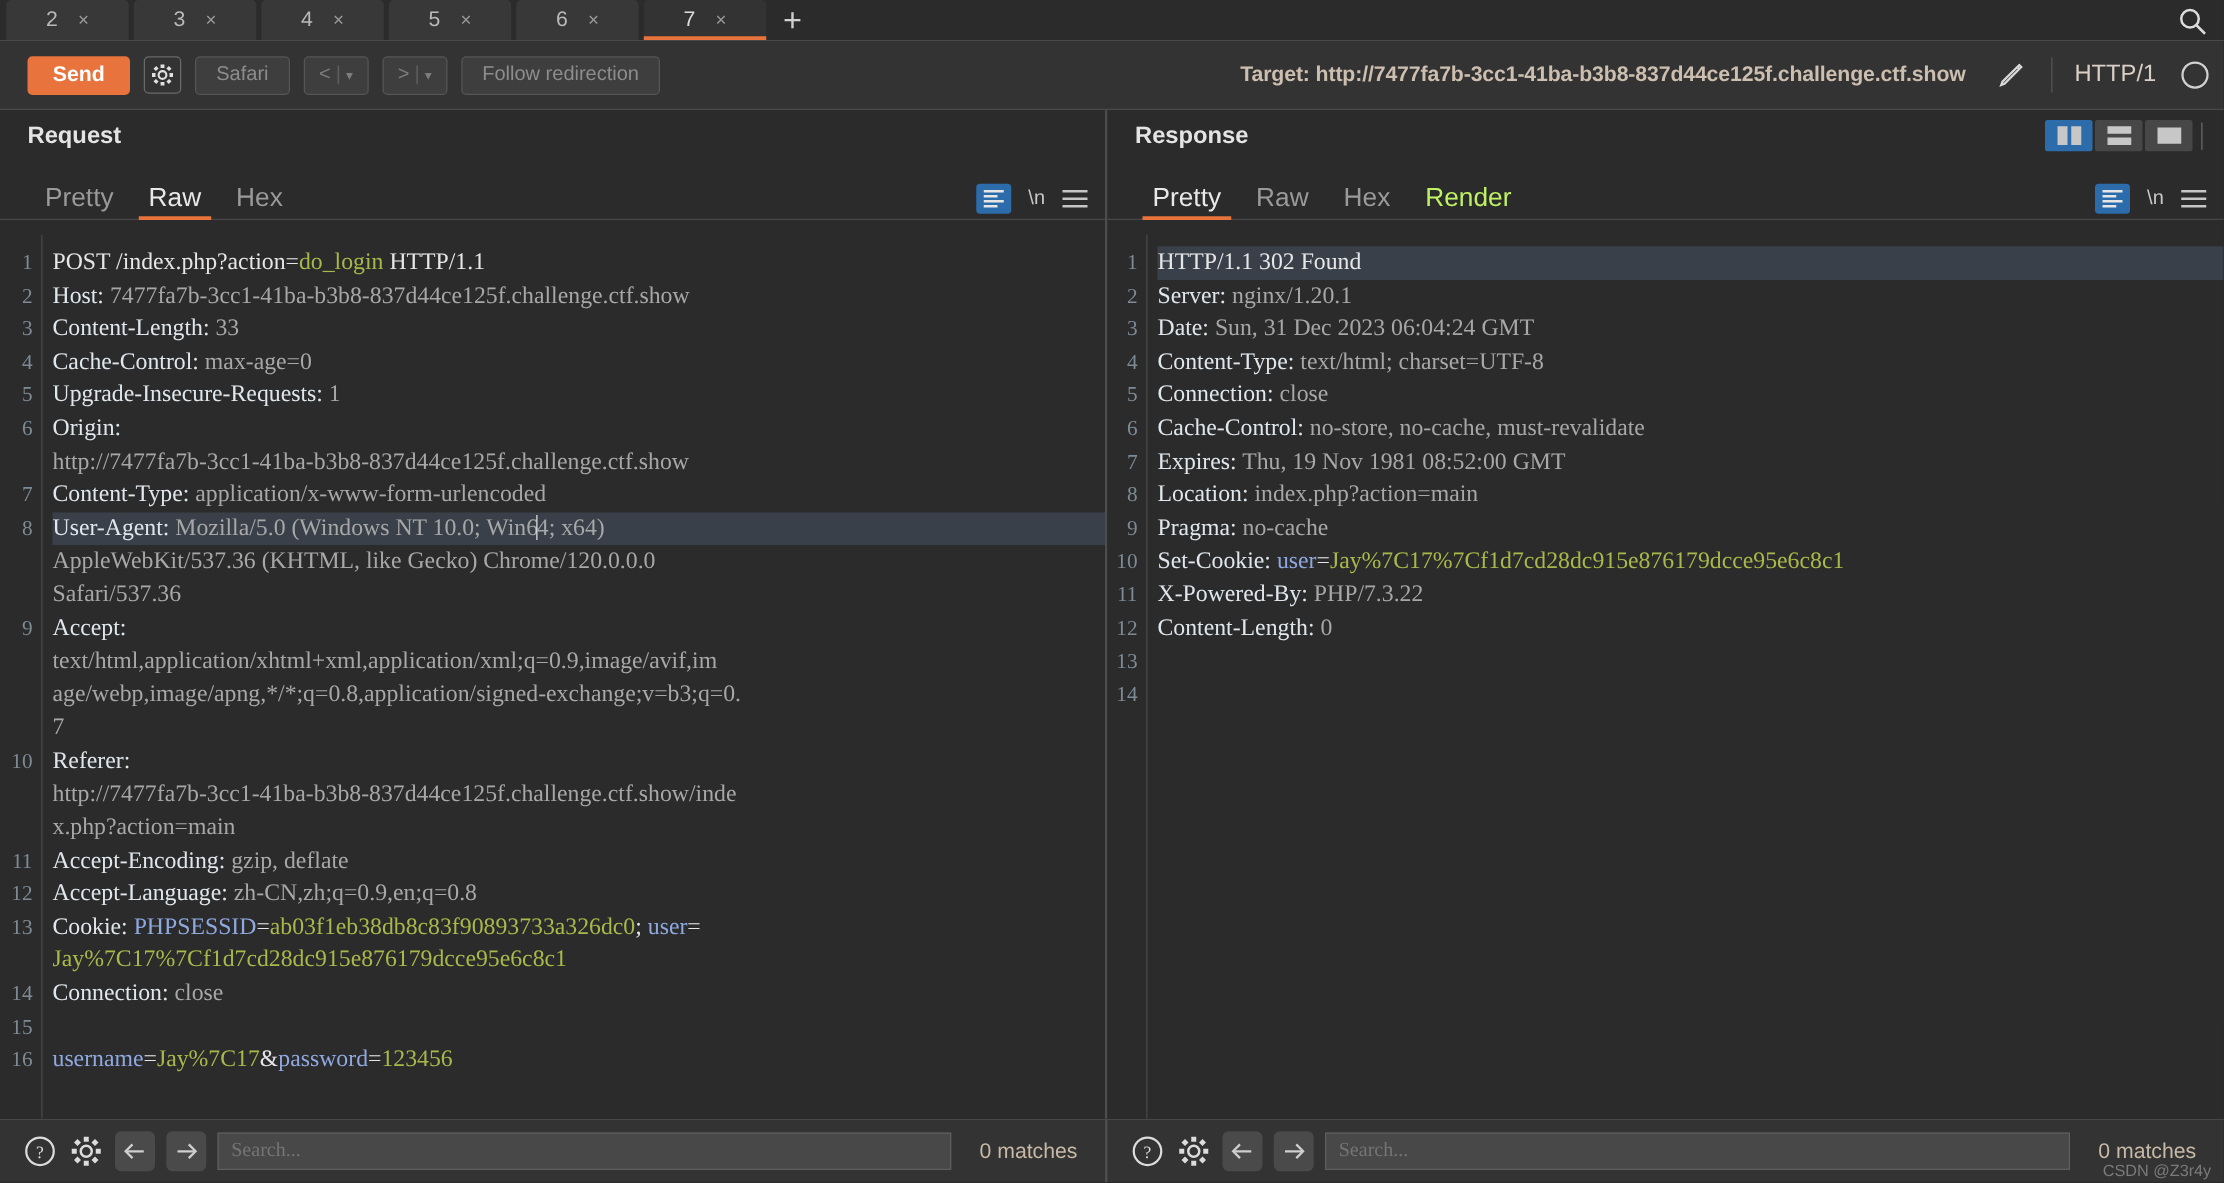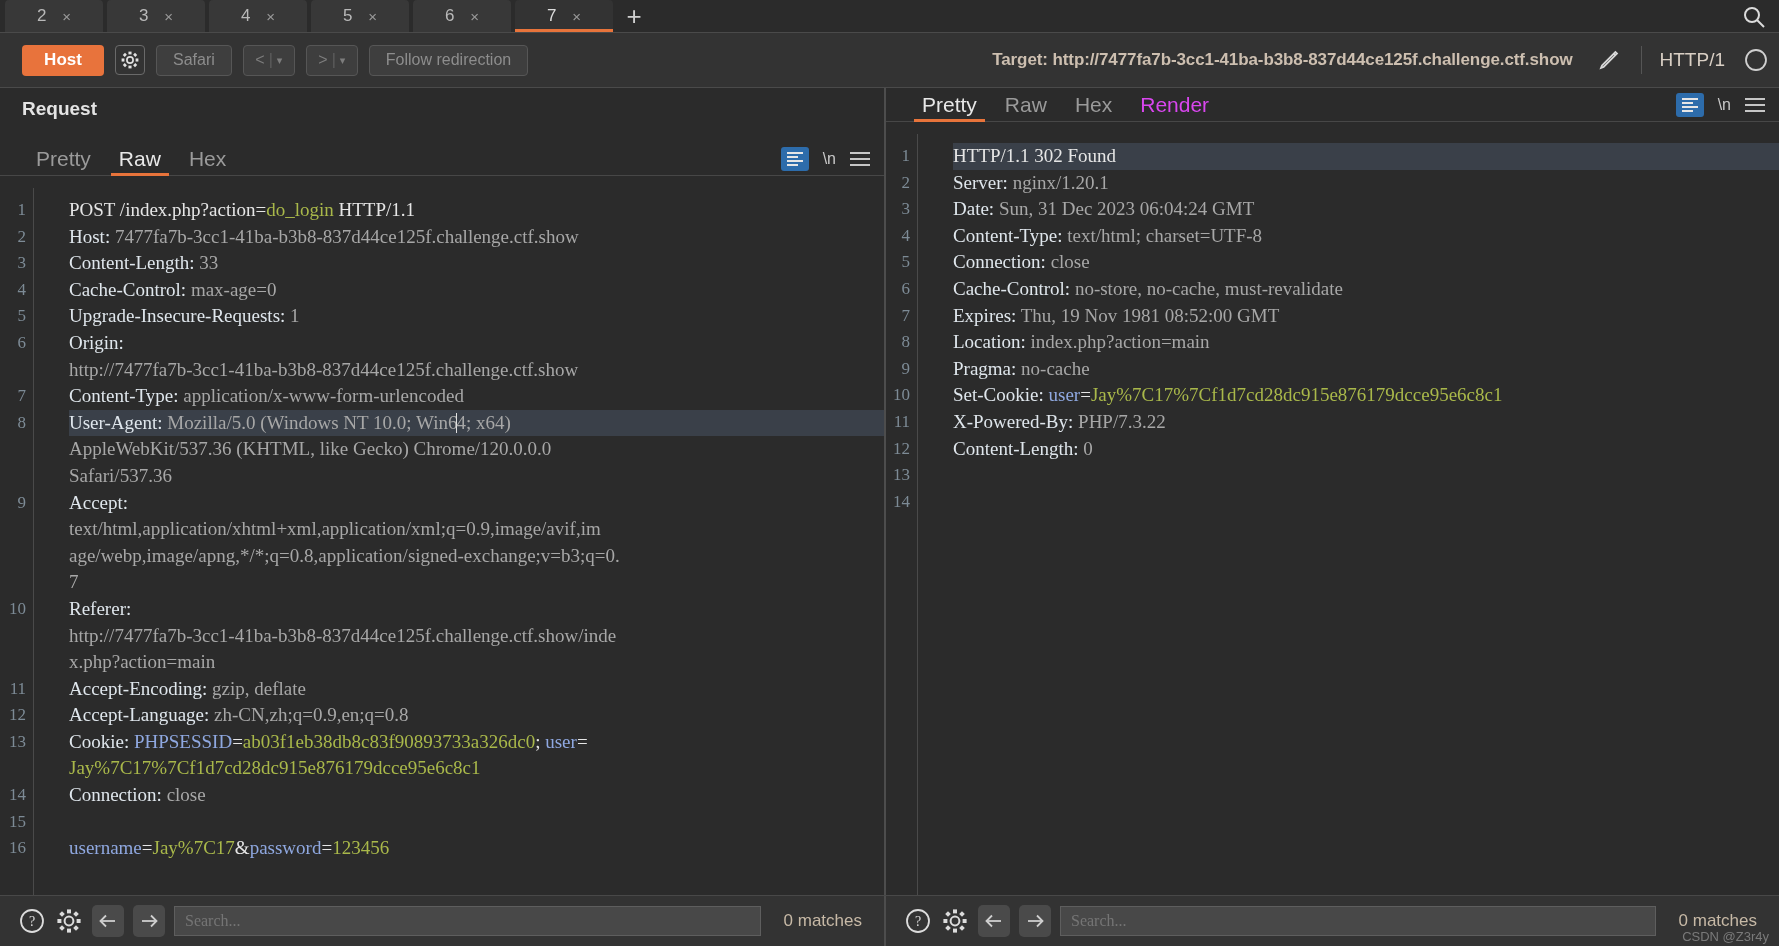--- a/index.html
+++ b/index.html
@@ -111,21 +111,21 @@
   }
   .stab {
     color: #9a9a9a; font-size: 21px; padding: 0 14px; height: 34px;
     display: flex; align-items: center; position: relative;
   }
   .stab.active { color: #e8e8e8; }
   .stab.active::after {
     content: ""; position: absolute; left: 6px; right: 6px; bottom: 0;
     height: 3px; background: #e8743b;
   }
-  .stab.disabled { color: #d946ef; }
+  .stab.disabled { color: #bef264; }
   .subtab-right {
     position: absolute; right: 8px; top: 0; height: 34px;
     display: flex; align-items: center; gap: 14px; padding-right: 6px;
   }
   .fmt-btn {
     width: 28px; height: 24px; background: #2d6cab; border-radius: 3px;
     display: flex; align-items: center; justify-content: center;
   }
   .fmt-btn .l { display:flex; flex-direction:column; gap:2px; align-items:flex-start; }
   .fmt-btn .l i { height: 2px; background: #e6e6e6; display: block; }
@@ -142,21 +142,21 @@
     flex: 0 0 auto; min-width: 34px; text-align: right;
     padding: 9px 7px 0 7px; color: #7d8b96; font-size: 17px;
     line-height: 26.6px; border-right: 1px solid #4a4a4a; background: #2b2b2b;
     user-select: none;
   }
   .gutter.res-g { min-width: 30px; }
   .code {
     flex: 1 1 auto; padding: 9px 0 0 8px; font-size: 19px; line-height: 26.6px;
     color: #bfbfbf; white-space: pre; overflow: hidden; min-width: 0;
   }
-  .code .ln { display: block; height: 26.6px; margin-left: 27px; }
+  .code .ln { display: block; height: 26.6px; }
   .code .ln.hl { background: #3a4049; }
   .hname { color: #dfe6ec; }
   .hval  { color: #a7a7a7; }
   .blue  { color: #8fa8e0; text-align: right; }
   .green { color: #a9b84a; }
   .white { color: #e6e6e6; }
   .caret {
     display: inline-block; width: 1px; height: 20px; background: #e0e0e0;
     vertical-align: -4px; margin: 0 -1px;
   }
@@ -218,21 +218,21 @@
     <div class="tab-plus">+</div>
     <div class="tabstrip-search">
       <svg width="26" height="26" viewBox="0 0 26 26">
         <circle cx="11" cy="11" r="7" fill="none" stroke="#dcdcdc" stroke-width="2"></circle>
         <line x1="16" y1="16" x2="23" y2="23" stroke="#dcdcdc" stroke-width="2"></line>
       </svg>
     </div>
   </div>
 
   <div class="actionbar">
-    <button class="send-btn">Host</button>
+    <button class="send-btn">Send</button>
 
     <div class="icon-btn">
       <svg width="20" height="20" viewBox="0 0 20 20">
         <circle cx="10" cy="10" r="3.1" fill="none" stroke="#e0e0e0" stroke-width="1.7"></circle>
         <g stroke="#e0e0e0" stroke-width="3.1">
           <line x1="10" y1="1.6" x2="10" y2="4.4"></line>
             <line x1="10" y1="15.6" x2="10" y2="18.4"></line>
           <line x1="1.6" y1="10" x2="4.4" y2="10"></line>
             <line x1="15.6" y1="10" x2="18.4" y2="10"></line>
           <line x1="3.9" y1="3.9" x2="5.8" y2="5.8"></line>
@@ -329,20 +329,43 @@
 
 14
 15
 16
 </div>
         <div class="code"><span class="ln"><span class="white">POST /index.php?action=</span><span class="green">do_login</span><span class="white"> HTTP/1.1</span></span><span class="ln"><span class="hname">Host: </span><span class="hval">7477fa7b-3cc1-41ba-b3b8-837d44ce125f.challenge.ctf.show</span></span><span class="ln"><span class="hname">Content-Length: </span><span class="hval">33</span></span><span class="ln"><span class="hname">Cache-Control: </span><span class="hval">max-age=0</span></span><span class="ln"><span class="hname">Upgrade-Insecure-Requests: </span><span class="hval">1</span></span><span class="ln"><span class="hname">Origin:</span></span><span class="ln"><span class="hval">http://7477fa7b-3cc1-41ba-b3b8-837d44ce125f.challenge.ctf.show</span></span><span class="ln"><span class="hname">Content-Type: </span><span class="hval">application/x-www-form-urlencoded</span></span><span class="ln hl"><span class="hname">User-Agent: </span><span class="hval">Mozilla/5.0 (Windows NT 10.0; Win6</span><span class="caret"></span><span class="hval">4; x64)</span></span><span class="ln"><span class="hval">AppleWebKit/537.36 (KHTML, like Gecko) Chrome/120.0.0.0</span></span><span class="ln"><span class="hval">Safari/537.36</span></span><span class="ln"><span class="hname">Accept:</span></span><span class="ln"><span class="hval">text/html,application/xhtml+xml,application/xml;q=0.9,image/avif,im</span></span><span class="ln"><span class="hval">age/webp,image/apng,*/*;q=0.8,application/signed-exchange;v=b3;q=0.</span></span><span class="ln"><span class="hval">7</span></span><span class="ln"><span class="hname">Referer:</span></span><span class="ln"><span class="hval">http://7477fa7b-3cc1-41ba-b3b8-837d44ce125f.challenge.ctf.show/inde</span></span><span class="ln"><span class="hval">x.php?action=main</span></span><span class="ln"><span class="hname">Accept-Encoding: </span><span class="hval">gzip, deflate</span></span><span class="ln"><span class="hname">Accept-Language: </span><span class="hval">zh-CN,zh;q=0.9,en;q=0.8</span></span><span class="ln"><span class="hname">Cookie: </span><span class="blue">PHPSESSID</span><span class="white">=</span><span class="green">ab03f1eb38db8c83f90893733a326dc0</span><span class="white">; </span><span class="blue">user</span><span class="white">=</span></span><span class="ln"><span class="green">Jay%7C17%7Cf1d7cd28dc915e876179dcce95e6c8c1</span></span><span class="ln"><span class="hname">Connection: </span><span class="hval">close</span></span><span class="ln"><span class="hval"></span></span><span class="ln"><span class="blue">username</span><span class="white">=</span><span class="green">Jay%7C17</span><span class="white">&amp;</span><span class="blue">password</span><span class="white">=</span><span class="green">123456</span></span></div>
       </div>
     </div>
 
     <div class="pane res">
+      <div class="pane-title">
+        <span>Response</span>
+        <div class="viewmodes">
+          <div class="vm active">
+            <span class="gl1">
+                <i></i>
+                <i></i>
+              </span>
+          </div>
+          <div class="vm">
+            <span class="gl2">
+                <i></i>
+                <i></i>
+              </span>
+          </div>
+          <div class="vm">
+            <span class="gl3">
+                <i></i>
+              </span>
+          </div>
+          <span class="vm-sep"></span>
+        </div>
+      </div>
 
       <div class="subtabs">
         <div class="stab active">Pretty</div>
         <div class="stab">Raw</div>
         <div class="stab">Hex</div>
         <div class="stab disabled">Render</div>
         <div class="subtab-right">
           <div class="fmt-btn">
             <span class="l">
                 <i style="width:16px"></i>

